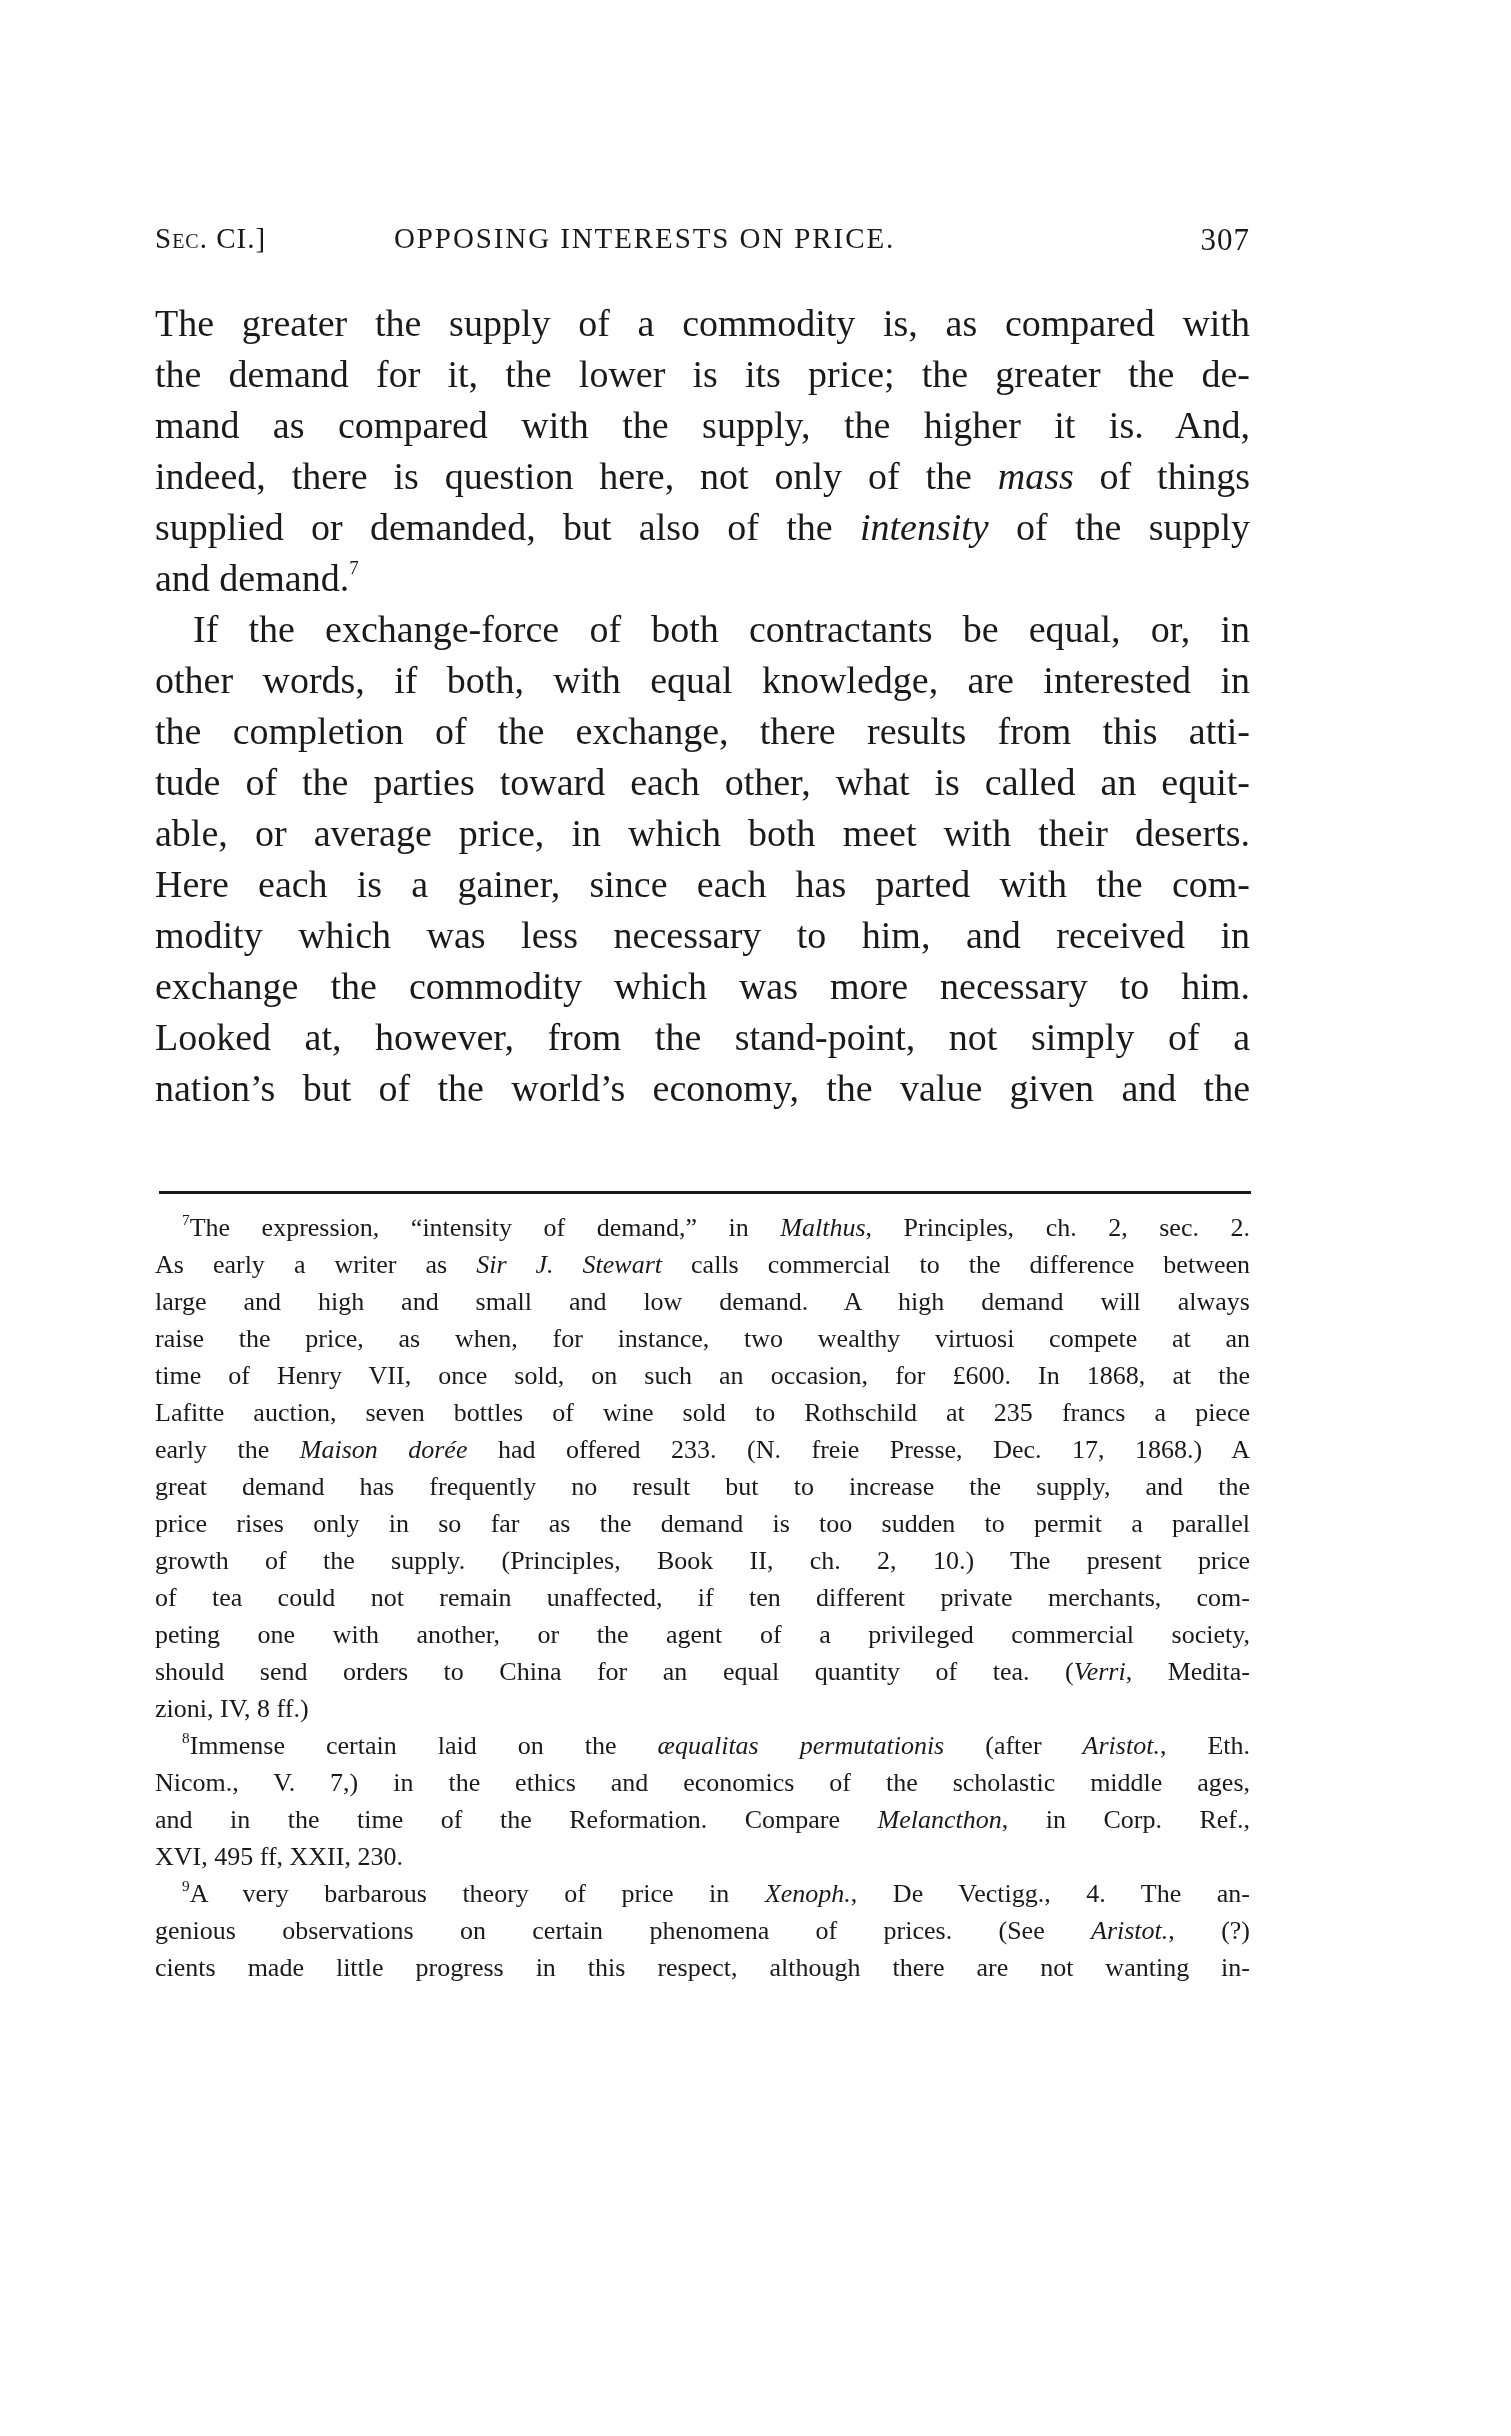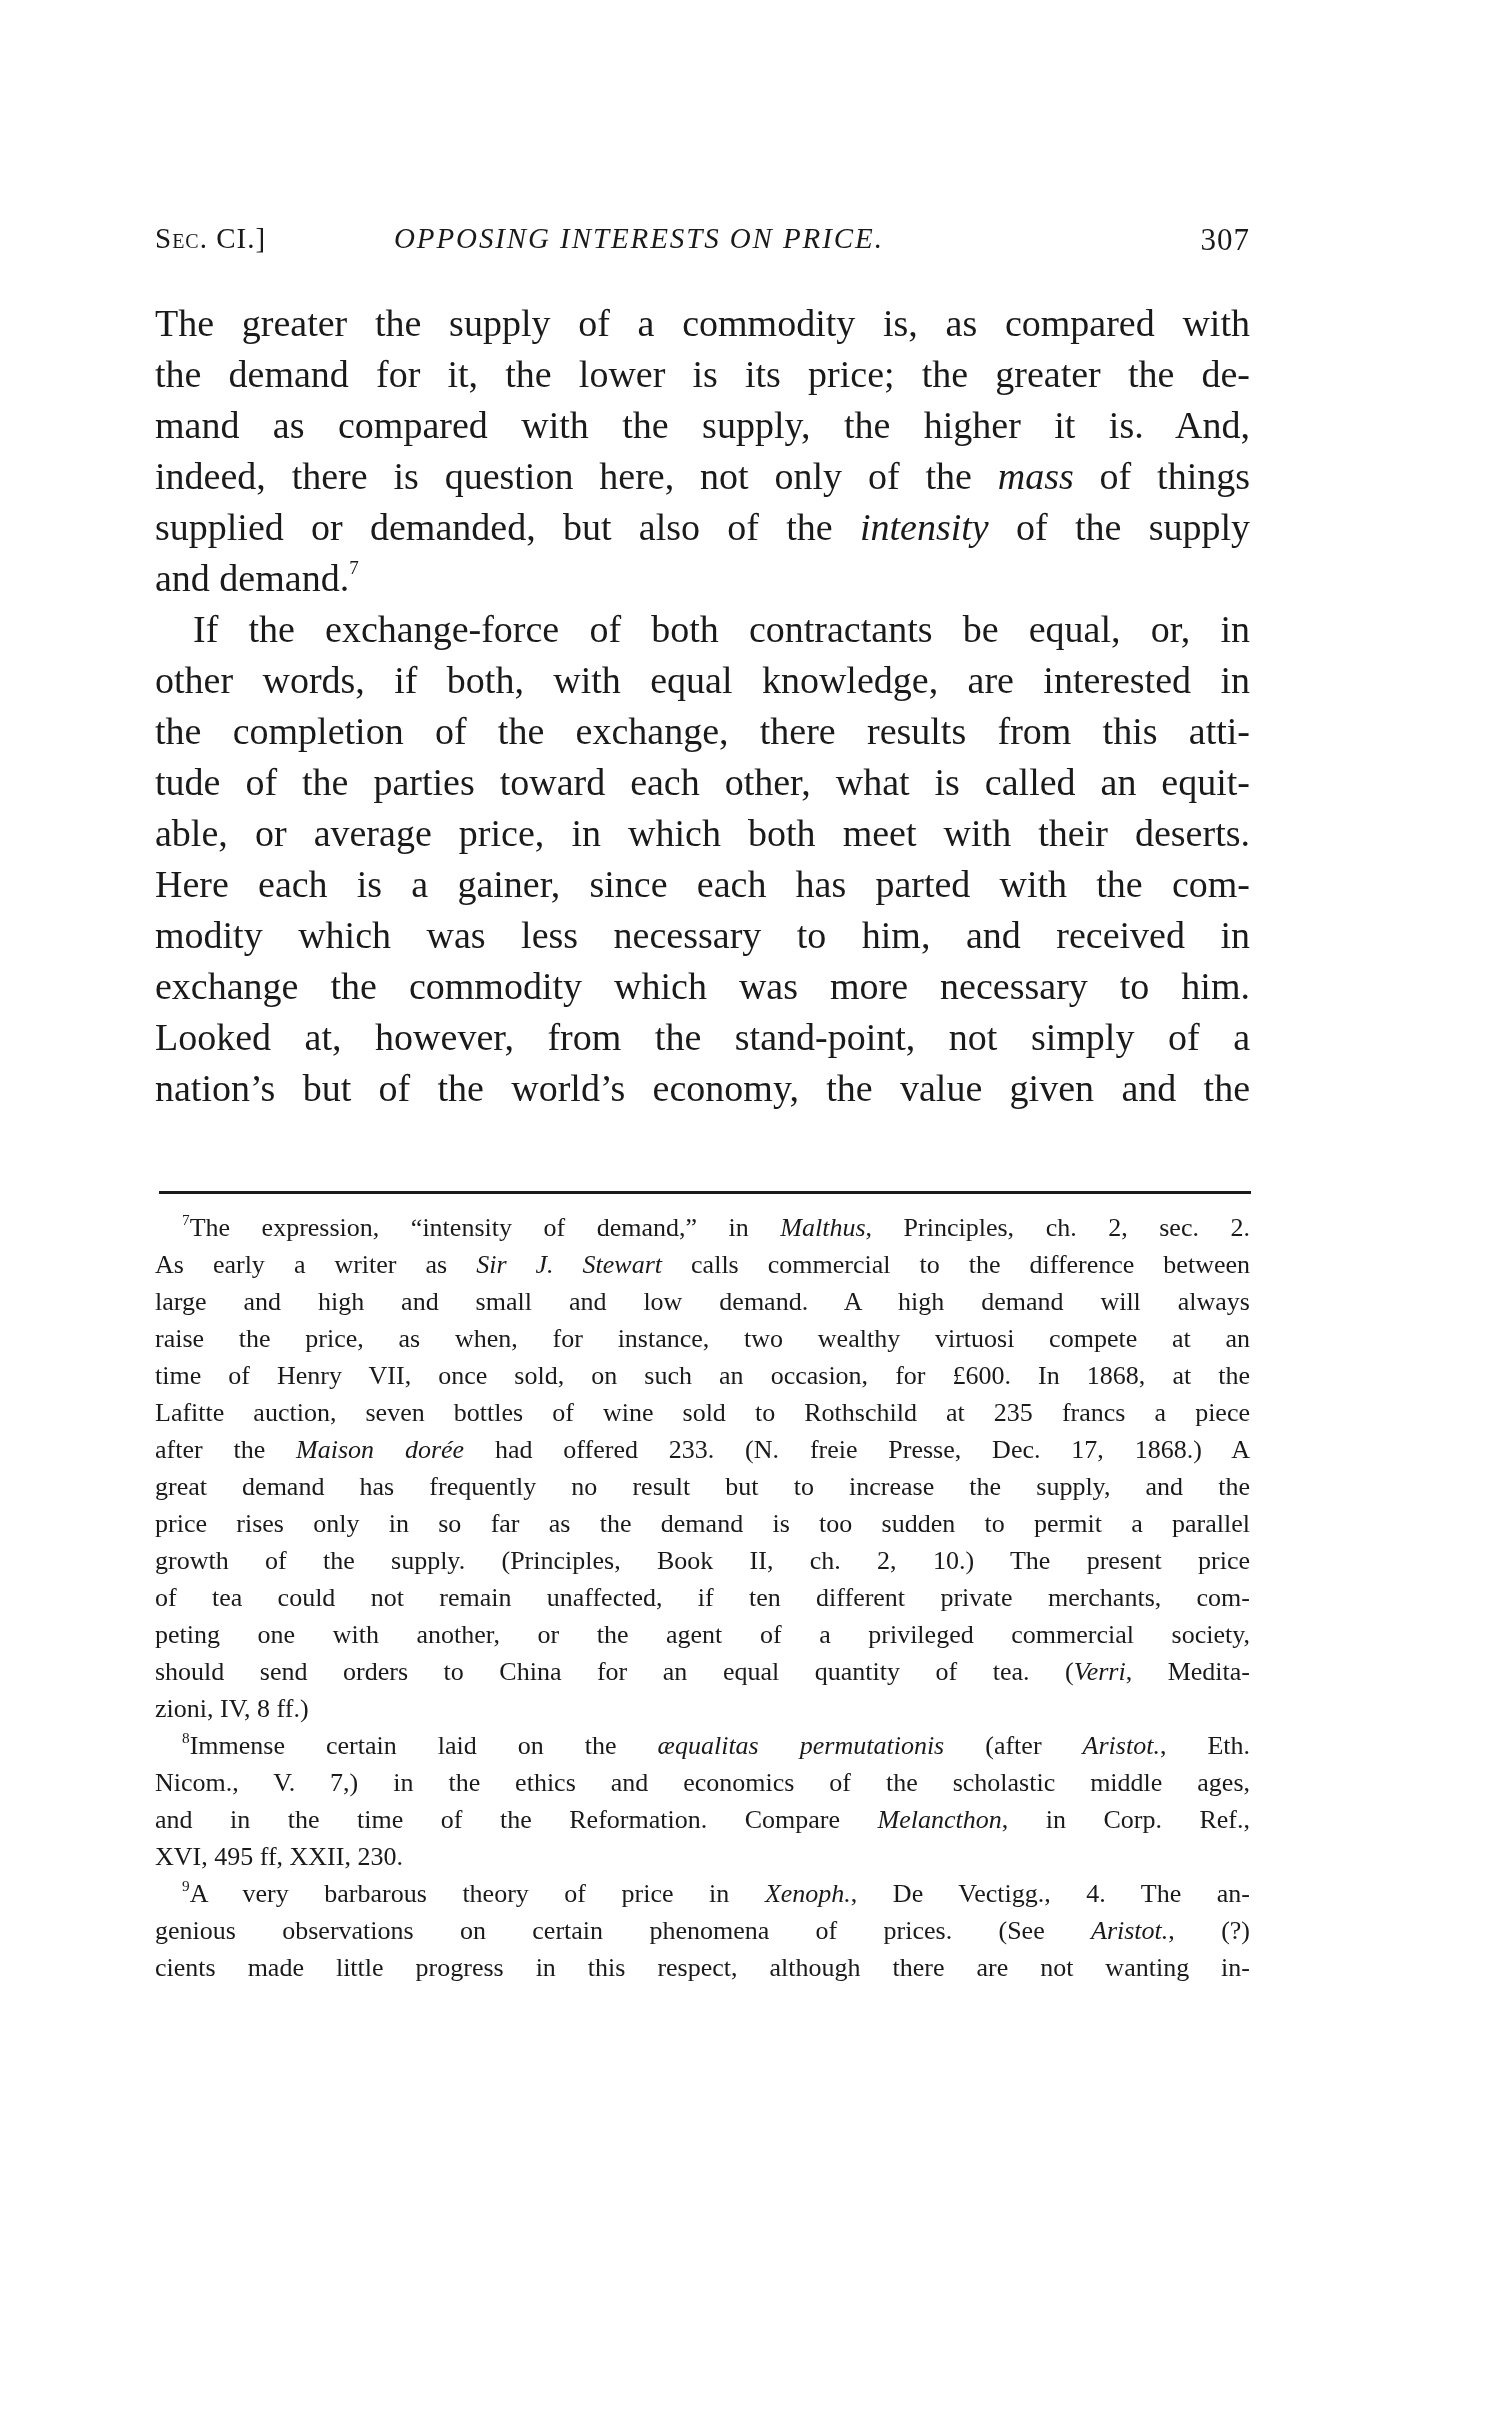--- a/index.html
+++ b/index.html
@@ -7,21 +7,21 @@
       width: 1511px; height: 2437px; position: relative; overflow: hidden;
       color: #1a1a1a;
       font-family: "Liberation Serif", "DejaVu Serif", serif;
     }
     .page { position: absolute; left: 155px; top: 0; width: 1095px; }
     .running-head {
       position: absolute; top: 222px; left: 0; width: 1095px; height: 38px;
       font-size: 29px; letter-spacing: 1px;
     }
     .rh-section { position: absolute; left: 0; top: 0; font-variant: small-caps; }
-    .rh-title { position: absolute; left: 239px; top: 0; letter-spacing: 1.9px; font-style: italic; }
+    .rh-title { position: absolute; left: 239px; top: 0; letter-spacing: 1.9px; }
     .rh-page { position: absolute; right: 0; top: 0; font-size: 31px; }
     .main-text {
       position: absolute; top: 298px; left: 0; width: 1095px;
       font-size: 38px; line-height: 51px; text-align: justify;
     }
     .main-text p { margin: 0; }
     .main-text .line { display: block; text-align: justify; text-align-last: justify; white-space: nowrap; }
     .main-text .line.last { text-align-last: left; }
     sup.fn { font-size: 19px; vertical-align: 17px; line-height: 0; }
     .rule {
@@ -76,21 +76,21 @@
   <div class="rule"></div>
 
   <div class="footnotes">
     <p style="text-indent:0">
       <span class="line first"><sup class="fnm">7</sup><span>The expression, “intensity of demand,” in </span><em>Malthus</em><span>, Principles, ch. 2, sec. 2.</span></span>
       <span class="line"><span>As early a writer as </span><em>Sir J. Stewart</em><span> calls commercial to the difference between</span></span>
       <span class="line">large and high and small and low demand.  A high demand will always</span>
       <span class="line">raise the price, as when, for instance, two wealthy virtuosi compete at an</span>
       <span class="line">time of Henry VII, once sold, on such an occasion, for £600.  In 1868, at the</span>
       <span class="line">Lafitte auction, seven bottles of wine sold to Rothschild at 235 francs a piece</span>
-      <span class="line"><span>after the </span><em>Maison dorée</em><span> had offered 233.  (N. freie Presse, Dec. 17, 1868.)  A</span></span>
+      <span class="line"><span>early the </span><em>Maison dorée</em><span> had offered 233.  (N. freie Presse, Dec. 17, 1868.)  A</span></span>
       <span class="line">great demand has frequently no result but to increase the supply, and the</span>
       <span class="line">price rises only in so far as the demand is too sudden to permit a parallel</span>
       <span class="line">growth of the supply.  (Principles, Book II, ch. 2, 10.)  The present price</span>
       <span class="line">of tea could not remain unaffected, if ten different private merchants, com-</span>
       <span class="line">peting one with another, or the agent of a privileged commercial society,</span>
       <span class="line"><span>should send orders to China for an equal quantity of tea.  (</span><em>Verri</em><span>, Medita-</span></span>
       <span class="line last">zioni, IV, 8 ff.)</span>
     </p>
     <p style="text-indent:0">
       <span class="line first"><sup class="fnm">8</sup><span>Immense certain laid on the </span><em>æqualitas permutationis</em><span> (after </span><em>Aristot.</em><span>, Eth.</span></span>

